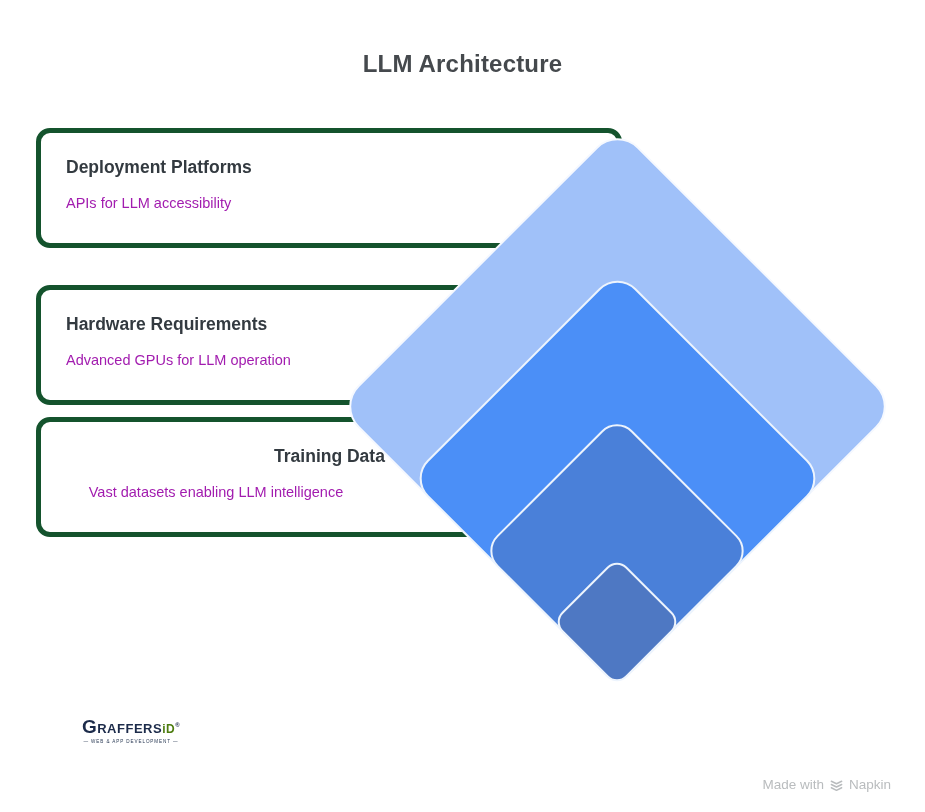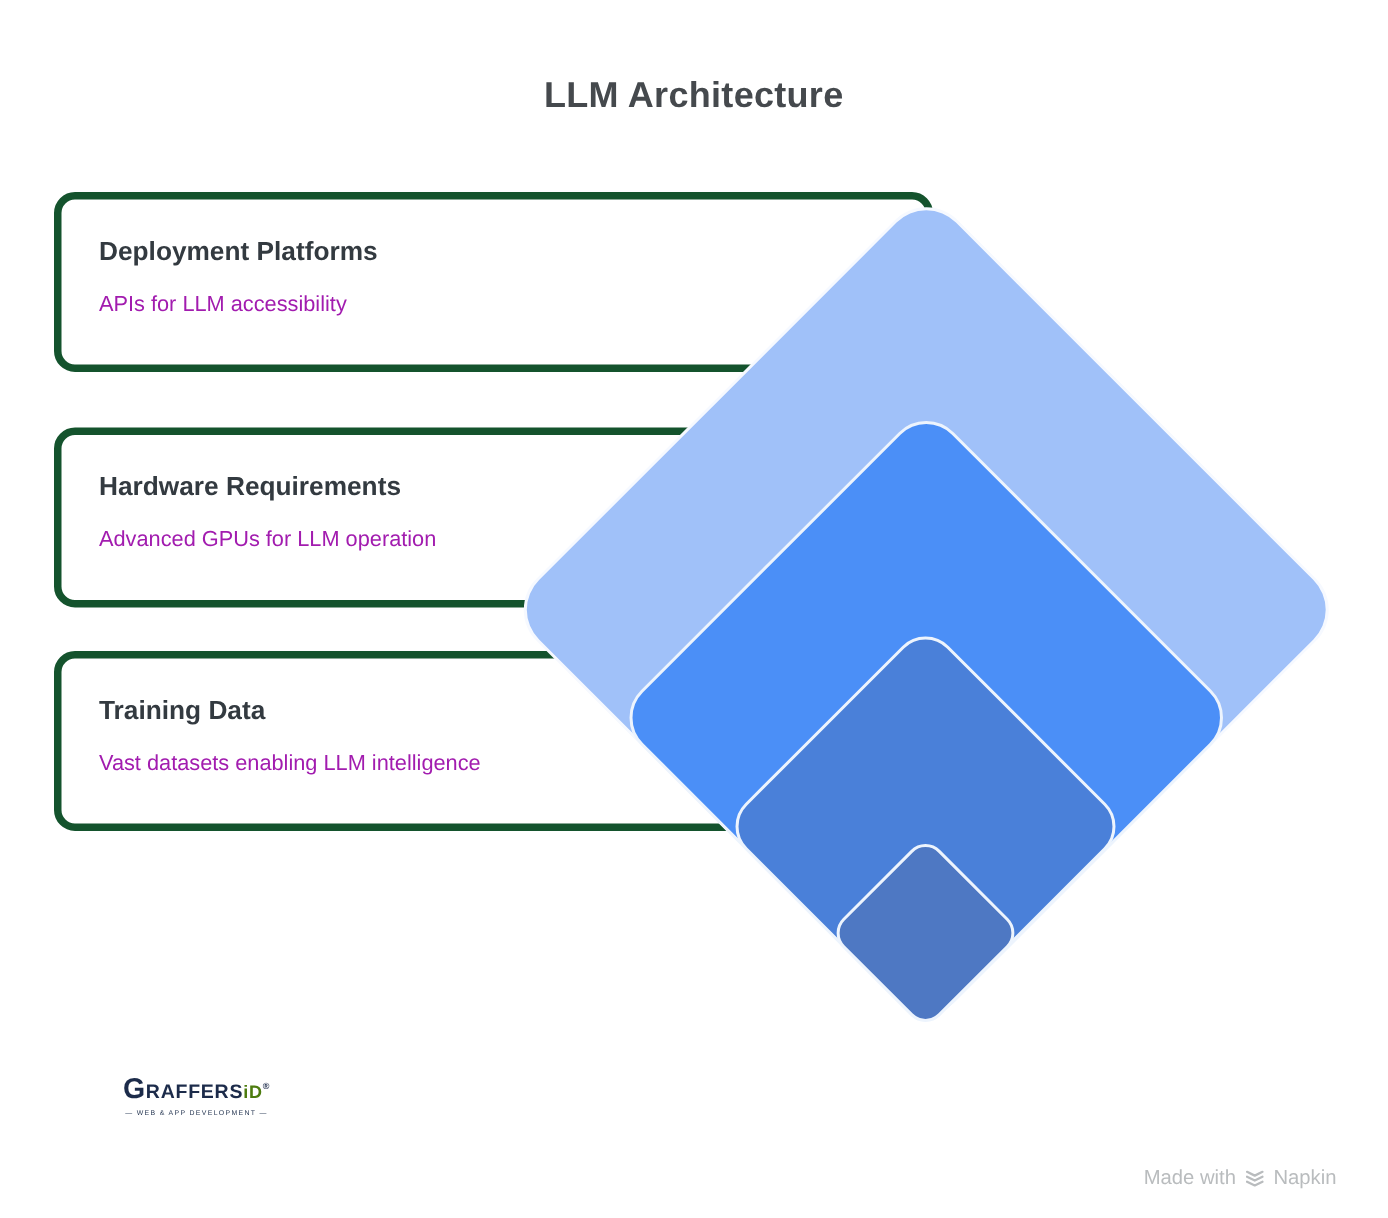--- a/index.html
+++ b/index.html
@@ -20,21 +20,21 @@
   }
   .card-title{
     font-size:17.5px;font-weight:700;color:#333a40;line-height:23px;
     margin:0 0 15px 0;
   }
   .card-desc{
     font-size:14.5px;color:#a21caf;line-height:18.5px;max-width:300px;
   }
   .card-1{top:128px;height:120px;}
   .card-2{top:273px;height:120px;margin-top:12px;}
-  .card-3{top:434px;height:120px;}
+  .card-3{top:417px;height:120px;text-align:center;}
   .card-4{top:561px;height:122px;}
   
   .diamond{position:absolute;transform:rotate(45deg);box-sizing:border-box;}
   .d1{left:419px;top:208px;width:397px;height:397px;border-radius:30px;
       border:2px solid rgba(255,255,255,.9);}
   .d2{left:470px;top:331px;width:295px;height:295px;border-radius:26px;
       border:2px solid #edf4fd;}
   .d3{left:521px;top:455px;width:192px;height:192px;border-radius:22px;
       border:2px solid #edf4fd;}
   .d4{left:571px;top:576px;width:92px;height:92px;border-radius:14px;

